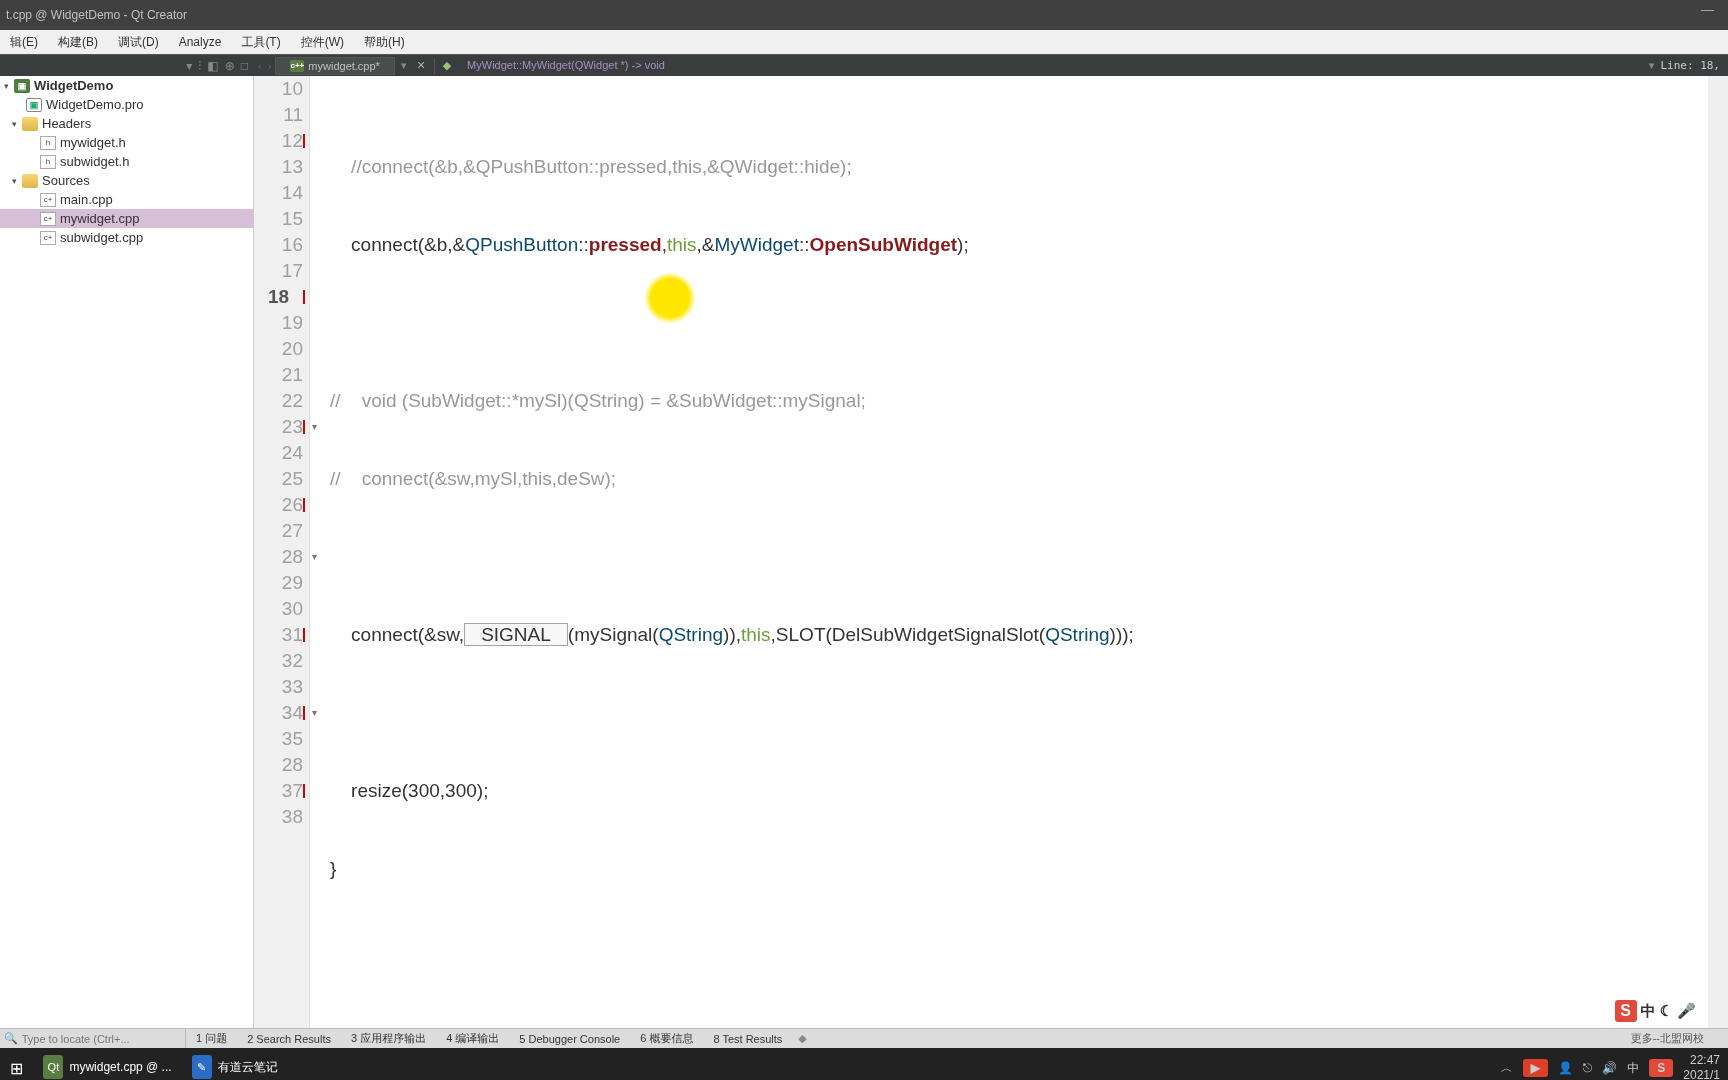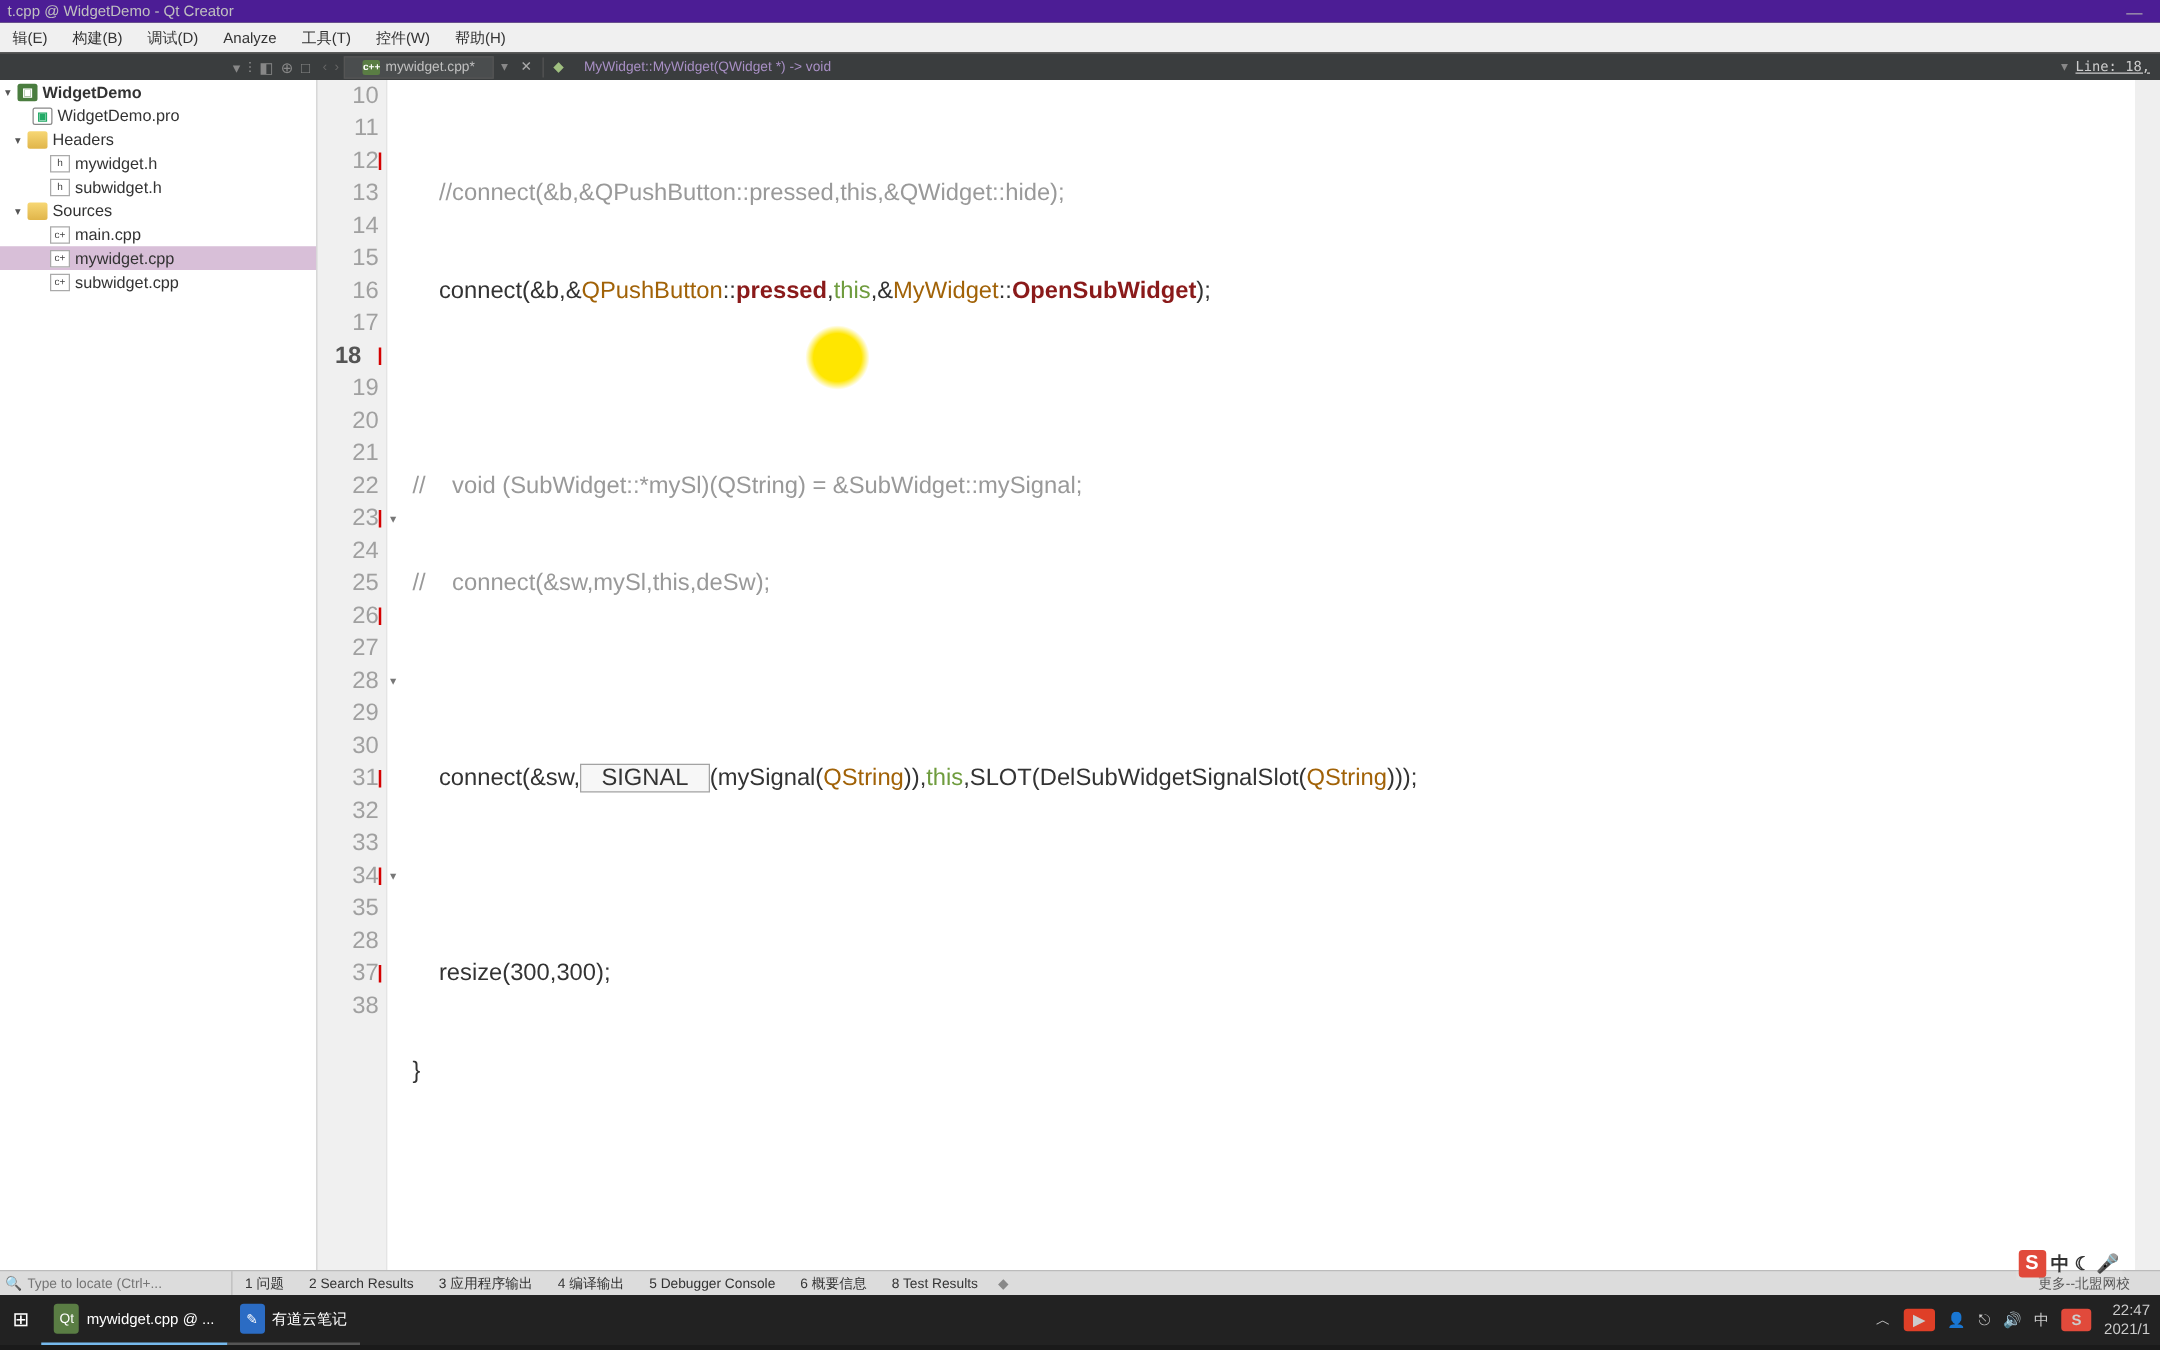--- a/index.html
+++ b/index.html
@@ -1,40 +1,40 @@
 <!DOCTYPE html>
 <html><head>
 <meta charset="utf-8">
 <style>
 * { margin: 0; padding: 0; box-sizing: border-box; font-family: "Segoe UI", Tahoma, sans-serif; }
 body { background: #1a1a1a; width: 1728px; height: 1080px; overflow: hidden; position: relative; }
 
 
-.titlebar { height: 18px; background: #4c1d95; color: #c0c0c0; font-size: 12px; display: flex; align-items: center; padding-left: 6px; position: relative; }
+.titlebar { height: 30px; background: #404040; color: #c0c0c0; font-size: 12px; display: flex; align-items: center; padding-left: 6px; position: relative; }
 .titlebar .right-icons { position: absolute; right: 14px; top: 2px; display: flex; gap: 18px; color: #b0b0b0; font-size: 13px; }
 
 
 .menubar { height: 24px; background: #f0f0f0; display: flex; align-items: center; font-size: 12px; color: #333; padding-left: 0; }
 .menubar .item { padding: 2px 10px; cursor: default; }
 
 
 .toolbar { height: 22px; background: #3a3d3e; display: flex; align-items: center; font-size: 11px; color: #c0c0c0; border-top: 1px solid #555; }
 .toolbar .left-icons { width: 254px; display: flex; justify-content: flex-end; align-items: center; gap: 6px; padding-right: 6px; font-size: 12px; }
 .toolbar .left-icons span { color: #888; }
 .toolbar .nav-arrows { display: flex; gap: 6px; padding: 0 4px; }
 .toolbar .nav-arrows span { color: #666; }
 .toolbar .filechip { background: #4a4d4e; border: 1px solid #555; padding: 2px 14px; font-size: 11px; display: flex; align-items: center; gap: 4px; }
 .toolbar .filechip .ico { width: 14px; height: 12px; background: #5a7d44; display: inline-flex; align-items: center; justify-content: center; color: #fff; font-size: 8px; font-weight: bold; border-radius: 2px; }
 .toolbar .dropdown { color: #888; padding: 0 6px; }
 .toolbar .close-x { color: #aaa; padding: 0 4px; }
 .toolbar .sep { width: 1px; height: 16px; background: #555; margin: 0 4px; }
 .toolbar .breadcrumb { color: #a88fc4; font-family: Consolas, monospace; }
 .toolbar .breadcrumb .arrow { color: #ccc; padding: 0 6px; }
 .toolbar .spacer { flex: 1; }
-.toolbar .lineinfo { color: #ccc; padding-right: 8px; font-family: Consolas, monospace; text-decoration: underline; }
+.toolbar .lineinfo { color: #ccc; padding-right: 8px; font-family: Consolas, monospace; }
 
 
 .main { display: flex; height: calc(1080px - 22px - 24px - 22px - 20px - 40px); }
 
 
 .sidebar { width: 254px; background: #fff; border-right: 1px solid #ccc; font-size: 13px; color: #333; overflow: hidden; }
 .tree-node { display: flex; align-items: center; padding: 2px 2px; cursor: default; }
 .tree-node.sel { background: #d8bfd8; }
 .tree-node .indent { display: inline-block; }
 .tree-node .caret { width: 10px; display: inline-block; color: #555; font-size: 9px; }
@@ -51,21 +51,21 @@
 .gutter .ln { height: 26px; position: relative; }
 .gutter .ln.current { color: #555; font-weight: bold; text-align: center; }
 .gutter .mark { position: absolute; right: -2px; top: 6px; width: 2px; height: 14px; background: #d40000; }
 .fold-col { width: 18px; background: #fff; position: relative; }
 .fold-col .fold { position: absolute; left: 2px; font-size: 10px; color: #777; }
 .code { flex: 1; line-height: 26px; white-space: pre; padding-left: 2px; color: #333; position: relative; }
 .code .line { height: 26px; }
 .vscroll { width: 20px; background: #efefef; }
 .code .c-comment { color: #999; } 
 .code .c-this { color: #6f9c3e; }
-.code .c-type { color: #a16207; }
+.code .c-type { color: #0c4a6e; }
 .code .c-memb { color: #8a1a1a; font-weight: bold; }
 .code .c-slot { color: #8a1a1a; font-weight: bold; }
 .code .boxed { border: 1px solid #a3a3a3; background: #f7f7f7; padding: 0 16px; }
 .highlight-cursor { position: absolute; width: 52px; height: 52px; border-radius: 50%; background: radial-gradient(circle,#ffe600 52%, rgba(255,230,0,0) 70%); pointer-events: none; z-index: 10; }
 
 
 .statusbar { height: 20px; background: #dcdcdc; display: flex; align-items: center; font-size: 11px; color: #333; border-top: 1px solid #bbb; }
 .statusbar .locator { width: 186px; display: flex; align-items: center; padding: 0 4px; gap: 4px; border-right: 1px solid #bbb; height: 100%; }
 .statusbar .locator input { flex:1; border: none; background: transparent; font-size: 11px; outline: none; }
 .statusbar .pane { padding: 0 10px; border-right: 0; }

